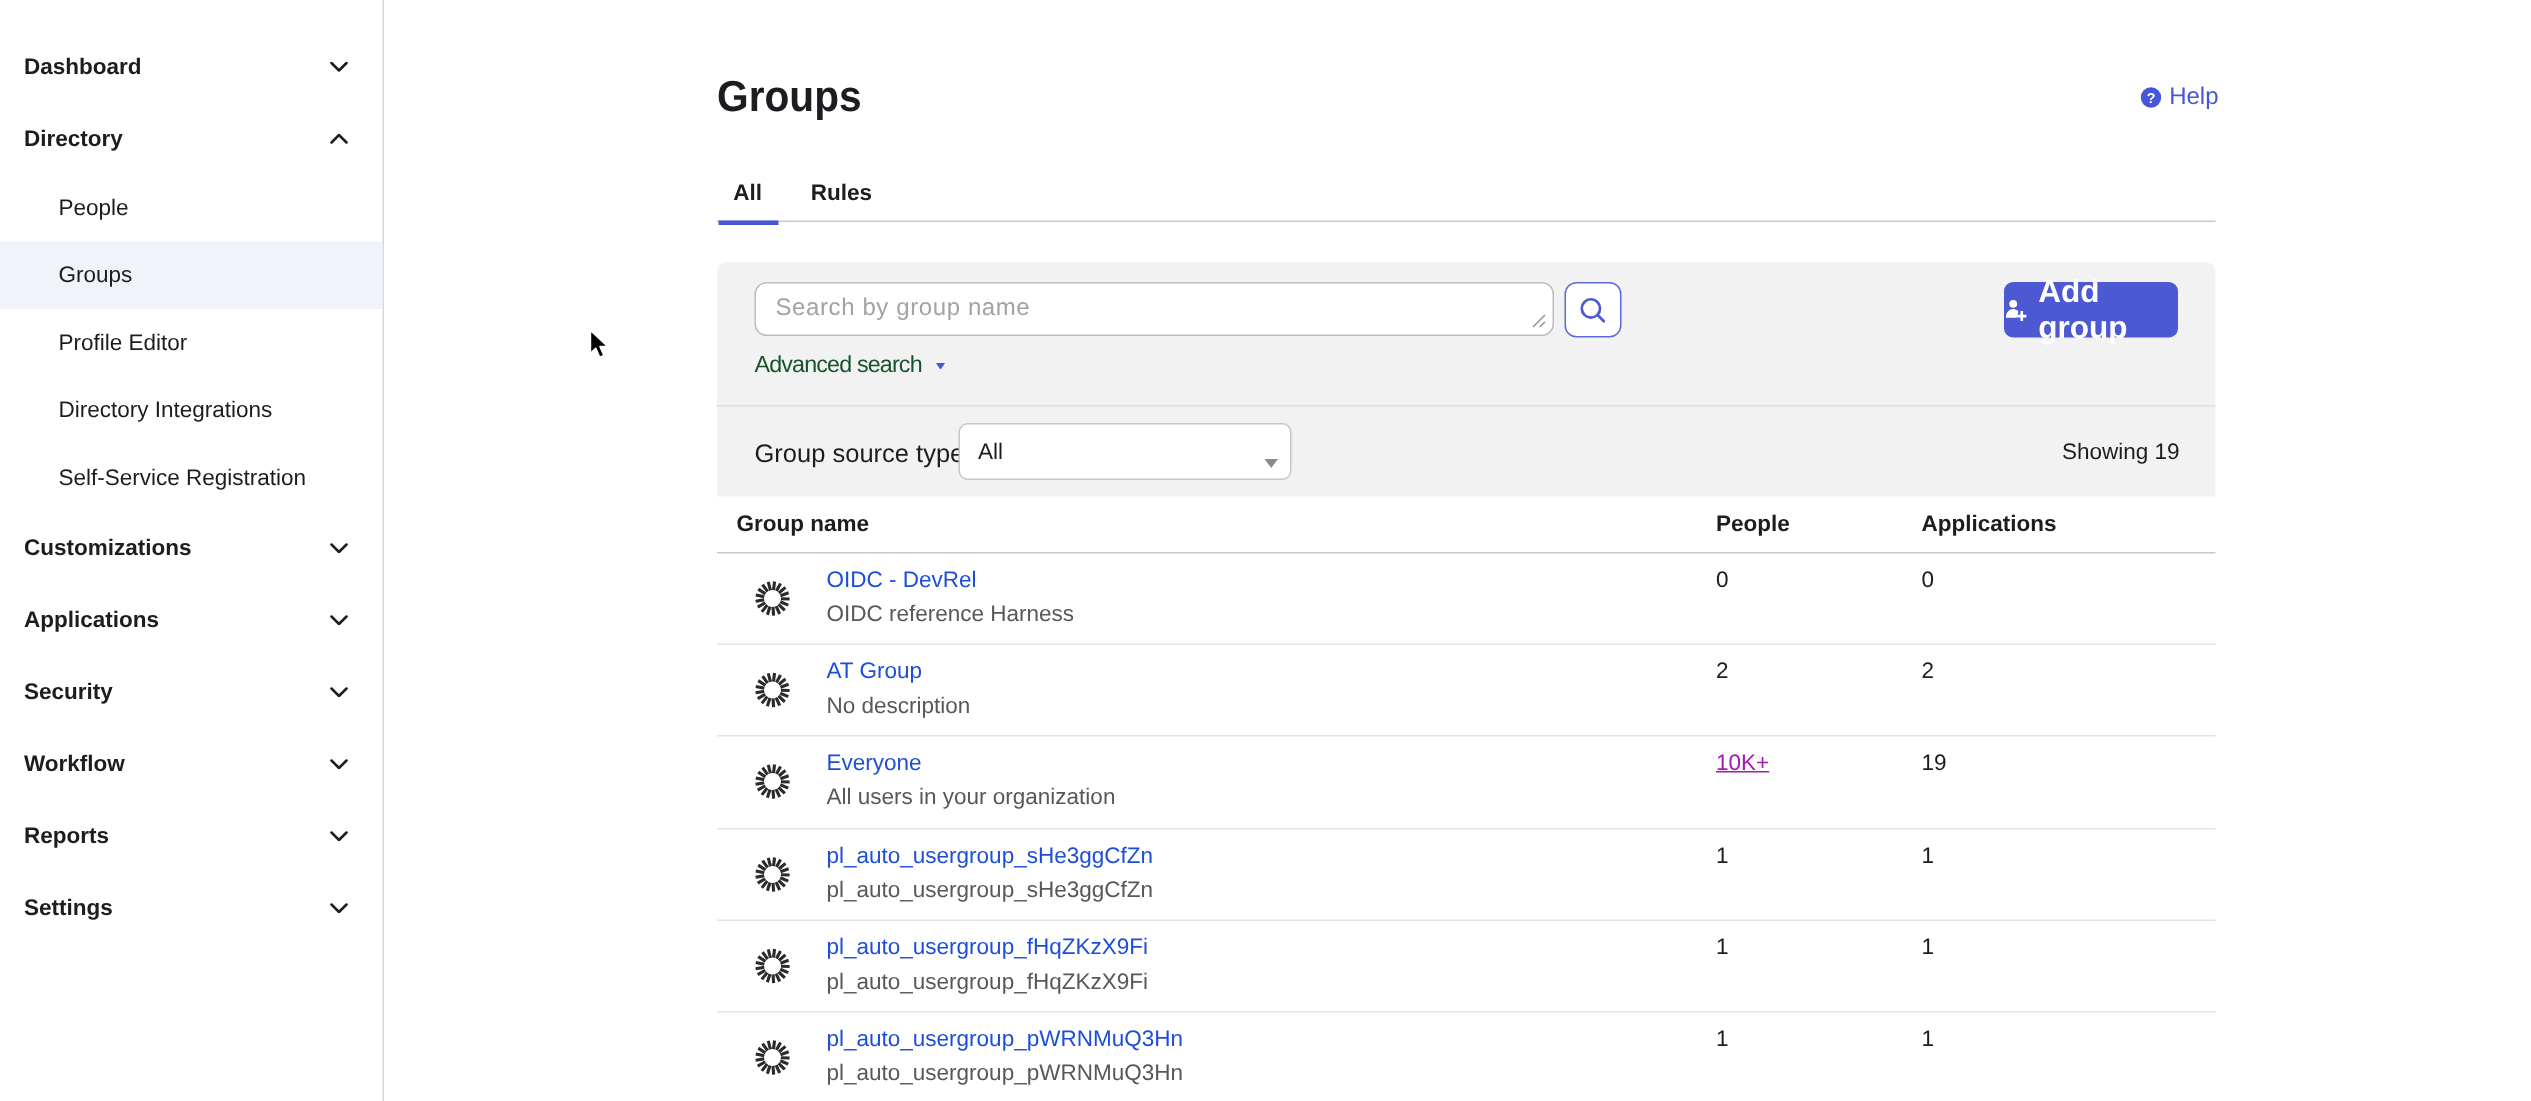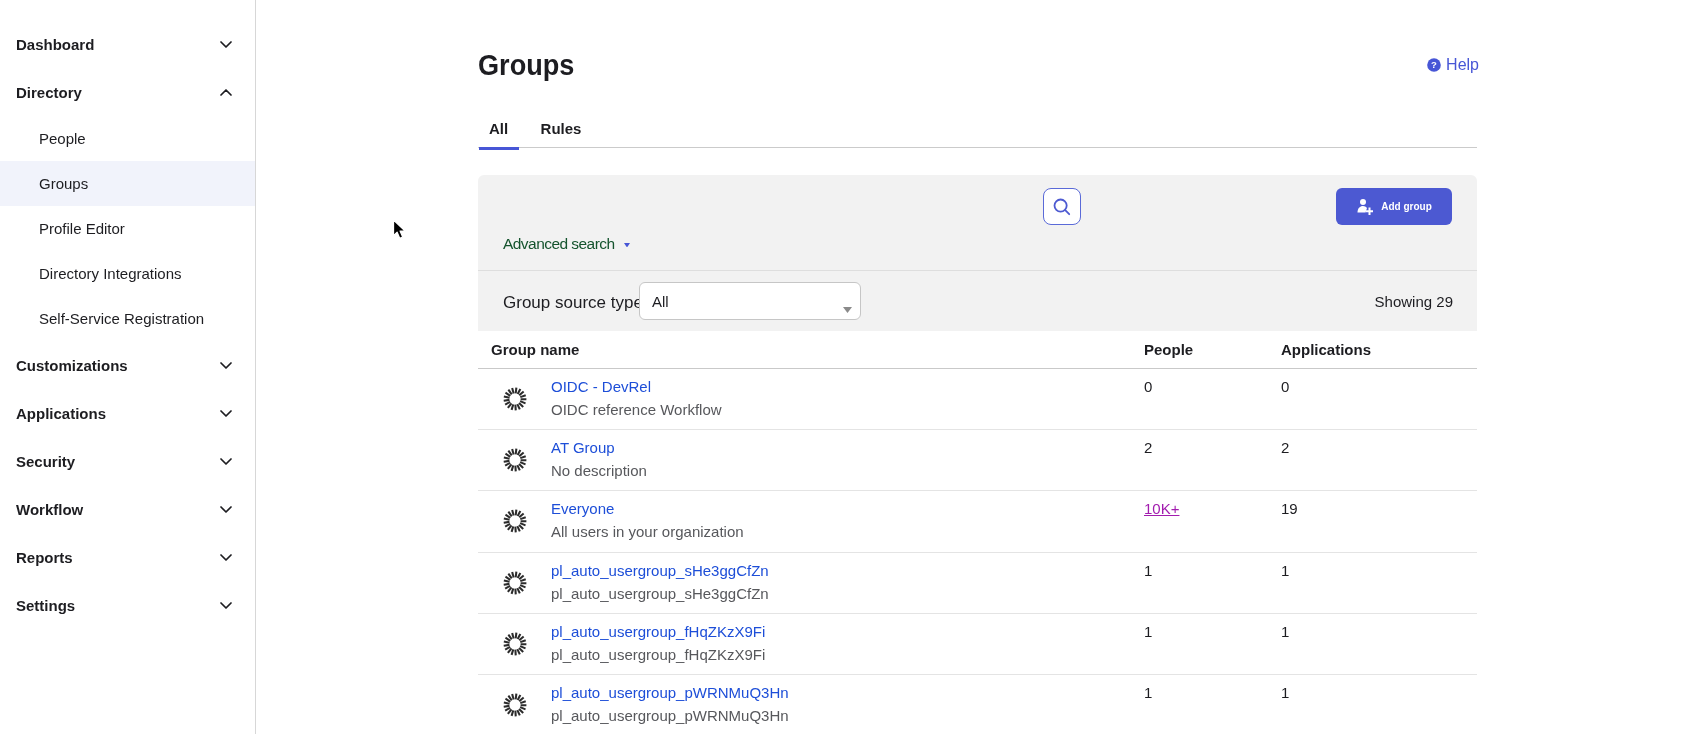--- a/index.html
+++ b/index.html
@@ -25,21 +25,21 @@
 .tab { position:absolute; top:4px; height:28px; font-size:15px; font-weight:700; text-align:center; }
 .tab1 { left:0.5px; width:40px; }
 .tab1:after { content:""; position:absolute; left:0; bottom:-2px; height:3.5px; width:40px; background:#4756d6; }
 .tab2 { left:54px; width:58px; }
 
 
 .panel { position:absolute; left:222px; top:175px; width:999px; height:156px; background:#f2f2f2; border-radius:6px 6px 0 0; }
 .searchbox { position:absolute; left:25px; top:13px; width:533px; height:36px; background:#fff; border:1px solid #bdbdbd; border-radius:8px; font-size:16px; letter-spacing:0.4px; color:#a2a2a7; display:flex; align-items:center; padding-left:13px; }
 .grip { position:absolute; right:4px; bottom:4px; width:10px; height:10px; }
 .searchbtn { position:absolute; left:565px; top:13px; width:38px; height:37px; background:#fff; border:1px solid #5a6ad8; border-radius:8px; display:flex; align-items:center; justify-content:center; }
-.addbtn { position:absolute; left:858px; top:13px; width:116px; height:37px; background:#4c59d2; border-radius:6px; color:#fff; font-size:10px; font-weight:700; display:flex; align-items:center; justify-content:center; }
+.addbtn { position:absolute; left:858px; top:13px; width:116px; height:37px; background:#4c59d2; border-radius:6px; color:#fff; font-size:21px; font-weight:700; display:flex; align-items:center; justify-content:center; }
 .addbtn svg { margin-right:8px; }
 .adv { position:absolute; left:25px; top:61px; font-size:15.5px; letter-spacing:-0.55px; line-height:16px; color:#14532d; }
 .adv .car { display:inline-block; margin-left:9.5px; letter-spacing:0; transform:translateY(-2px); }
 .filterbar { position:absolute; left:0; top:95px; width:999px; height:61px; border-top:1px solid #dedede; }
 .flabel { position:absolute; left:25px; top:22px; font-size:17px; }
 .fselect { position:absolute; left:161px; top:11px; width:222px; height:38px; background:#fff; border:1px solid #c6c6c6; border-radius:6px; font-size:15px; display:flex; align-items:center; padding-left:12px; }
 .fselect .car { position:absolute; right:8px; top:16px; }
 .showing { position:absolute; right:24px; top:22px; font-size:15px; }
 
 
@@ -105,20 +105,25 @@
       </svg>
     Help
   </div>
 
   <div class="tabs">
     <div class="tab tab1">All</div>
     <div class="tab tab2">Rules</div>
   </div>
 
   <div class="panel">
+    <div class="searchbox">Search by group name
+      <svg class="grip" viewBox="0 0 10 10">
+          <path d="M9 1 L1 9 M9 5.5 L5.5 9" stroke="#9a9a9a" stroke-width="1.1" fill="none"></path>
+        </svg>
+    </div>
     <div class="searchbtn">
         <svg width="20" height="20" viewBox="0 0 20 20">
           <circle cx="8.6" cy="8.6" r="6.1" fill="none" stroke="#4d5ad1" stroke-width="1.8"></circle>
           <path d="M13.2 13.2 L17.2 17.2" stroke="#4d5ad1" stroke-width="1.8" stroke-linecap="round"></path>
         </svg>
       </div>
     <div class="addbtn">
       <svg width="17" height="17" viewBox="0 0 17 17" fill="#fff">
           <circle cx="7" cy="4" r="3"></circle>
           <path d="M1.5 14.5 C1.5 10.3 4 8 7 8 C8.6 8 10.1 8.7 11 10 L9.5 14.5 Z"></path>
@@ -127,21 +132,21 @@
       Add group
     </div>
     <div class="adv">Advanced search<span class="car"><svg width="6" height="4.5" viewBox="0 0 6 4.5">
             <path d="M0 0 h6 L3 4.5 Z" fill="#4756d6"></path>
           </svg></span></div>
     <div class="filterbar">
       <div class="flabel">Group source type</div>
       <div class="fselect">All<span class="car"><svg width="9" height="6" viewBox="0 0 9 6">
               <path d="M0 0 h9 L4.5 6 Z" fill="#8a8a8a"></path>
             </svg></span></div>
-      <div class="showing">Showing 29</div>
+      <div class="showing">Showing 19</div>
     </div>
   </div>
 
   <div class="table">
     <div class="thead">
       <div class="cname">Group name</div>
       <div class="cpeople">People</div>
       <div class="capps">Applications</div>
     </div>
     <div class="trow">
@@ -160,21 +165,21 @@
             <line x1="9.50" y1="17.37" x2="5.88" y2="21.90"></line>
             <line x1="8.16" y1="15.82" x2="3.15" y2="18.73"></line>
             <line x1="7.47" y1="13.88" x2="1.74" y2="14.78"></line>
             <line x1="7.53" y1="11.82" x2="1.86" y2="10.60"></line>
             <line x1="8.32" y1="9.92" x2="3.48" y2="6.73"></line>
             <line x1="9.75" y1="8.44" x2="6.38" y2="3.72"></line>
             <line x1="11.62" y1="7.57" x2="10.18" y2="1.95"></line>
           </g>
         </svg>
       <div class="gname">OIDC - DevRel</div>
-      <div class="gdesc">OIDC reference Workflow</div>
+      <div class="gdesc">OIDC reference Harness</div>
       <div class="cpeople">0</div>
       <div class="capps">0</div>
     </div>
     <div class="trow">
       <svg class="gicon" width="26" height="26" viewBox="0 0 26 26">
           <g stroke="#2b2b2b" stroke-width="2.05">
             <line x1="13.67" y1="7.44" x2="14.36" y2="1.68"></line>
             <line x1="15.63" y1="8.06" x2="18.36" y2="2.94"></line>
             <line x1="17.24" y1="9.34" x2="21.63" y2="5.56"></line>
             <line x1="18.28" y1="11.12" x2="23.74" y2="9.18"></line>

